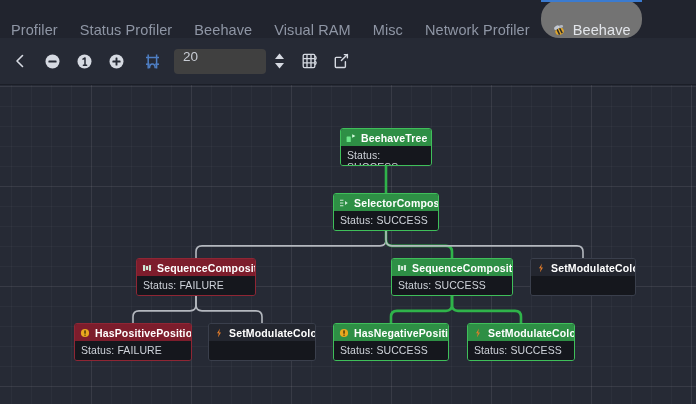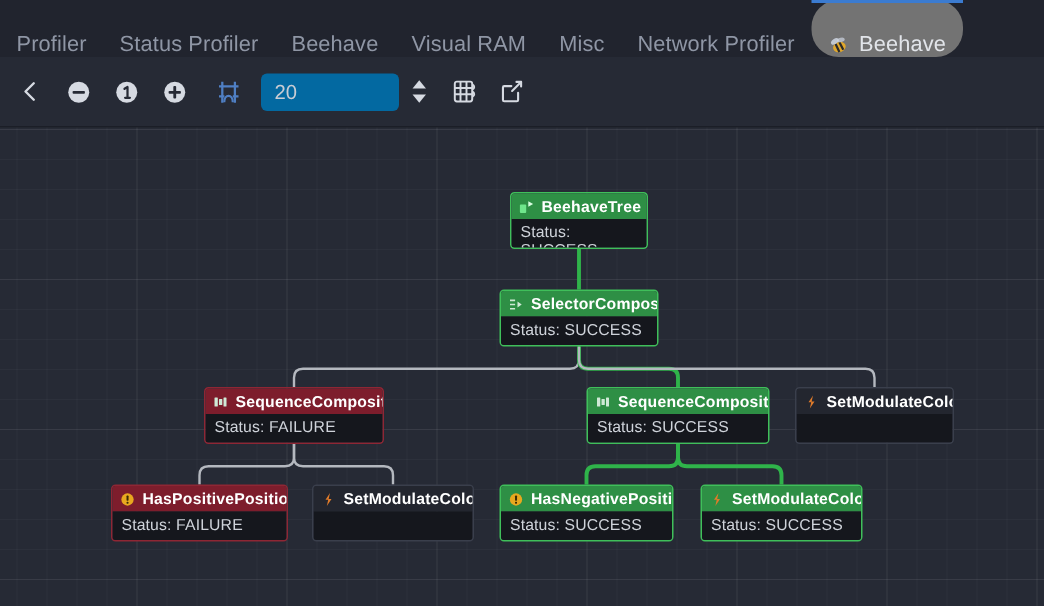--- a/index.html
+++ b/index.html
@@ -88,24 +88,23 @@
     justify-content: center;
     color: #d6dae2;
     cursor: default;
     flex: 0 0 auto;
     margin: 0 2px;
   }
   .tbtn svg { display: block; }
   .zoomfield {
     width: 92px;
     height: 25px;
-    background: #0369a1;
+    background: #404040;
     border-radius: 4px;
     display: flex;
-    align-items: center;
     padding-left: 9px;
     box-sizing: border-box;
     color: #c8ccd4;
     font-size: 13.5px;
     margin-left: 6px;
     cursor: text;
   }
   .spin {
     width: 20px;
     display: flex;

